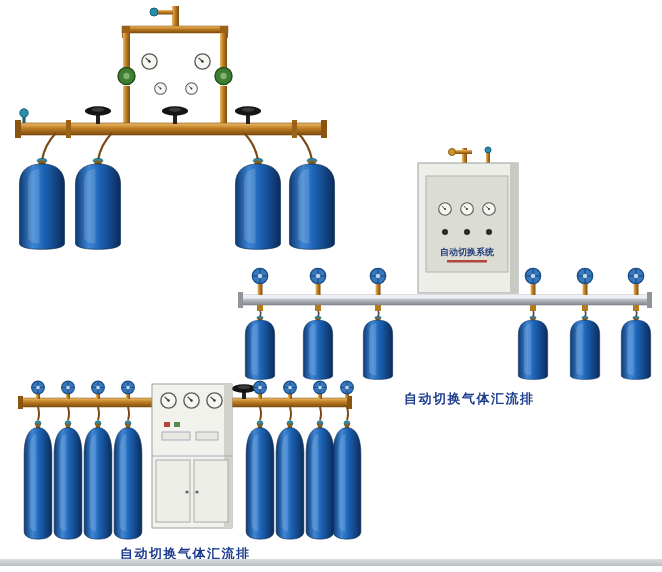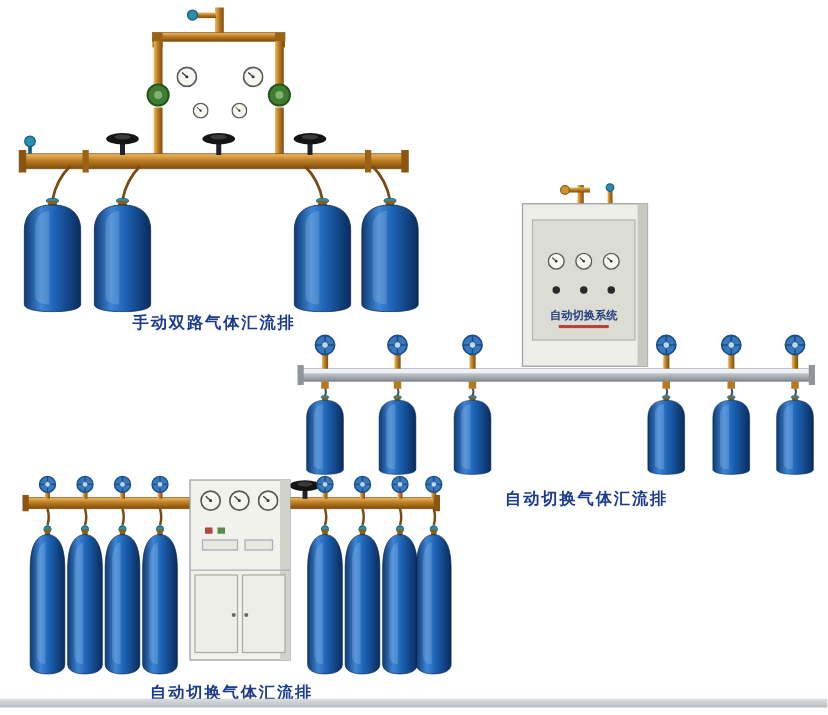--- a/index.html
+++ b/index.html
@@ -125,21 +125,20 @@
         <path d="M250,154 Q247,138 236,127"></path>
         <path d="M304,154 Q301,138 290,127"></path>
       </g>
 
       <use href="#sym-cylinder" x="8" y="152" width="52" height="92"></use>
       <use href="#sym-cylinder" x="64" y="152" width="52" height="92"></use>
       <use href="#sym-cylinder" x="224" y="152" width="52" height="92"></use>
       <use href="#sym-cylinder" x="278" y="152" width="52" height="92"></use>
     </svg>
   </div>
-  <div class="caption" style="left:106px;top:249px">手动双路气体汇流排</div>
 
   <div class="product" style="left:240px;top:146px;width:410px;height:242px">
     <svg width="410" height="242" viewBox="0 0 410 242">
 
       <g>
         <rect x="222" y="2" width="5" height="16" fill="url(#gBrassV)"></rect>
         <rect x="214" y="4" width="18" height="4" fill="url(#gBrass)"></rect>
         <circle cx="212" cy="6" r="3.5" fill="#c8962c" stroke="#8a5c18"></circle>
         <rect x="246" y="6" width="4" height="12" fill="url(#gBrassV)"></rect>
         <circle cx="248" cy="4" r="3" fill="#2a8fae" stroke="#15607a"></circle>

